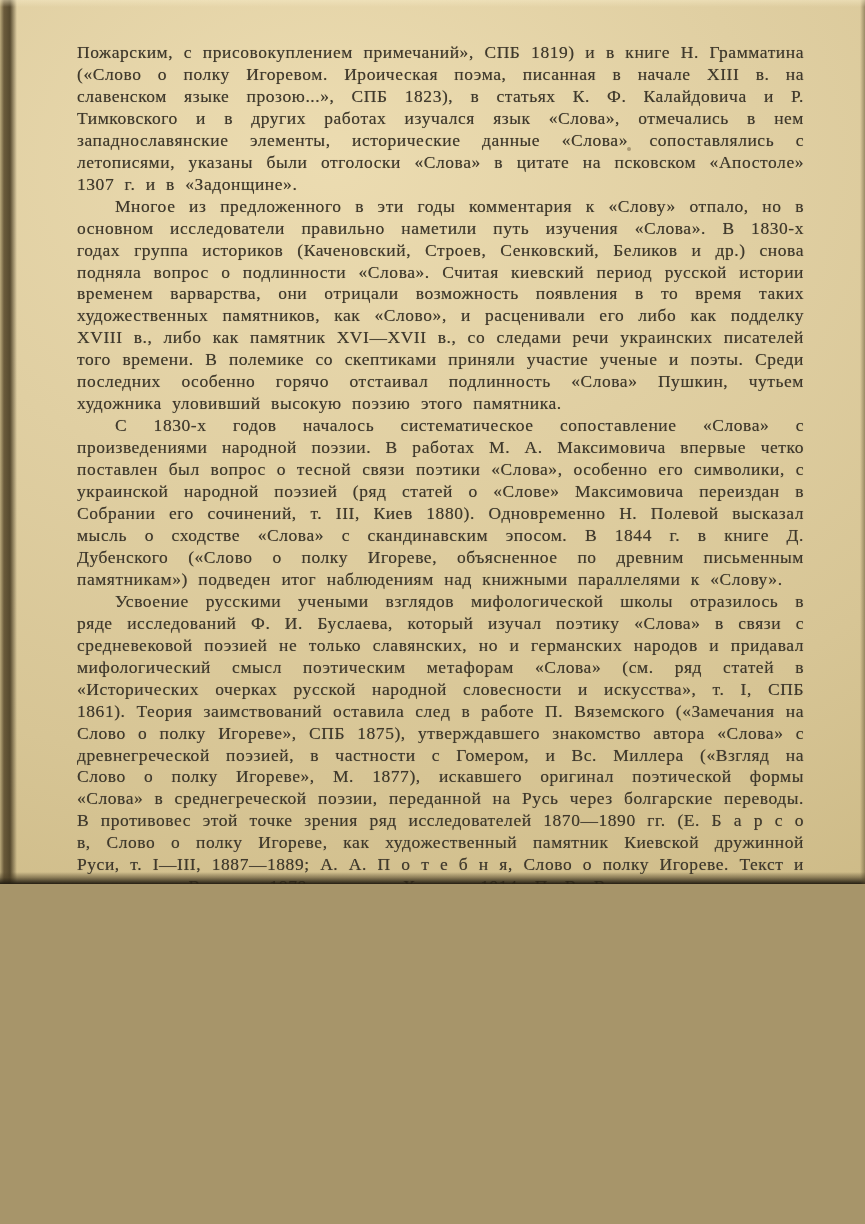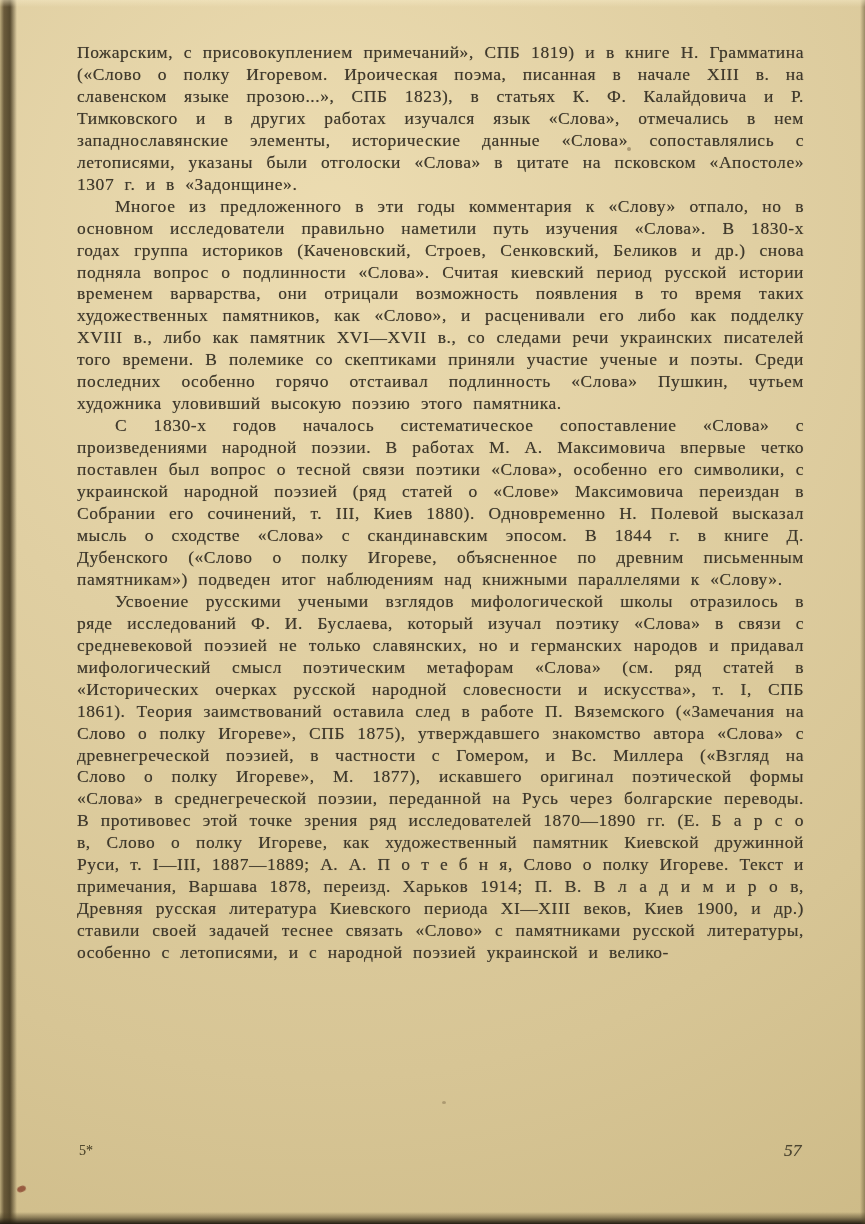--- a/index.html
+++ b/index.html
@@ -1,19 +1,19 @@
 <!DOCTYPE html>
 <html><head>
 <meta charset="utf-8">
 <style>
   html, body { margin: 0; padding: 0; background: #a7956a; }
   .page {
     position: relative;
     width: 865px;
-    height: 1224px;
+    height: 884px;
     overflow: hidden;
     background:
       radial-gradient(ellipse 130% 100% at 38% 18%,
         #ecdcb1 0%, #e0cfa2 38%, #d7c595 70%, #ccb985 100%);
   }
   .text-block {
     position: absolute;
     left: 77px;
     top: 42px;
     width: 727px;

